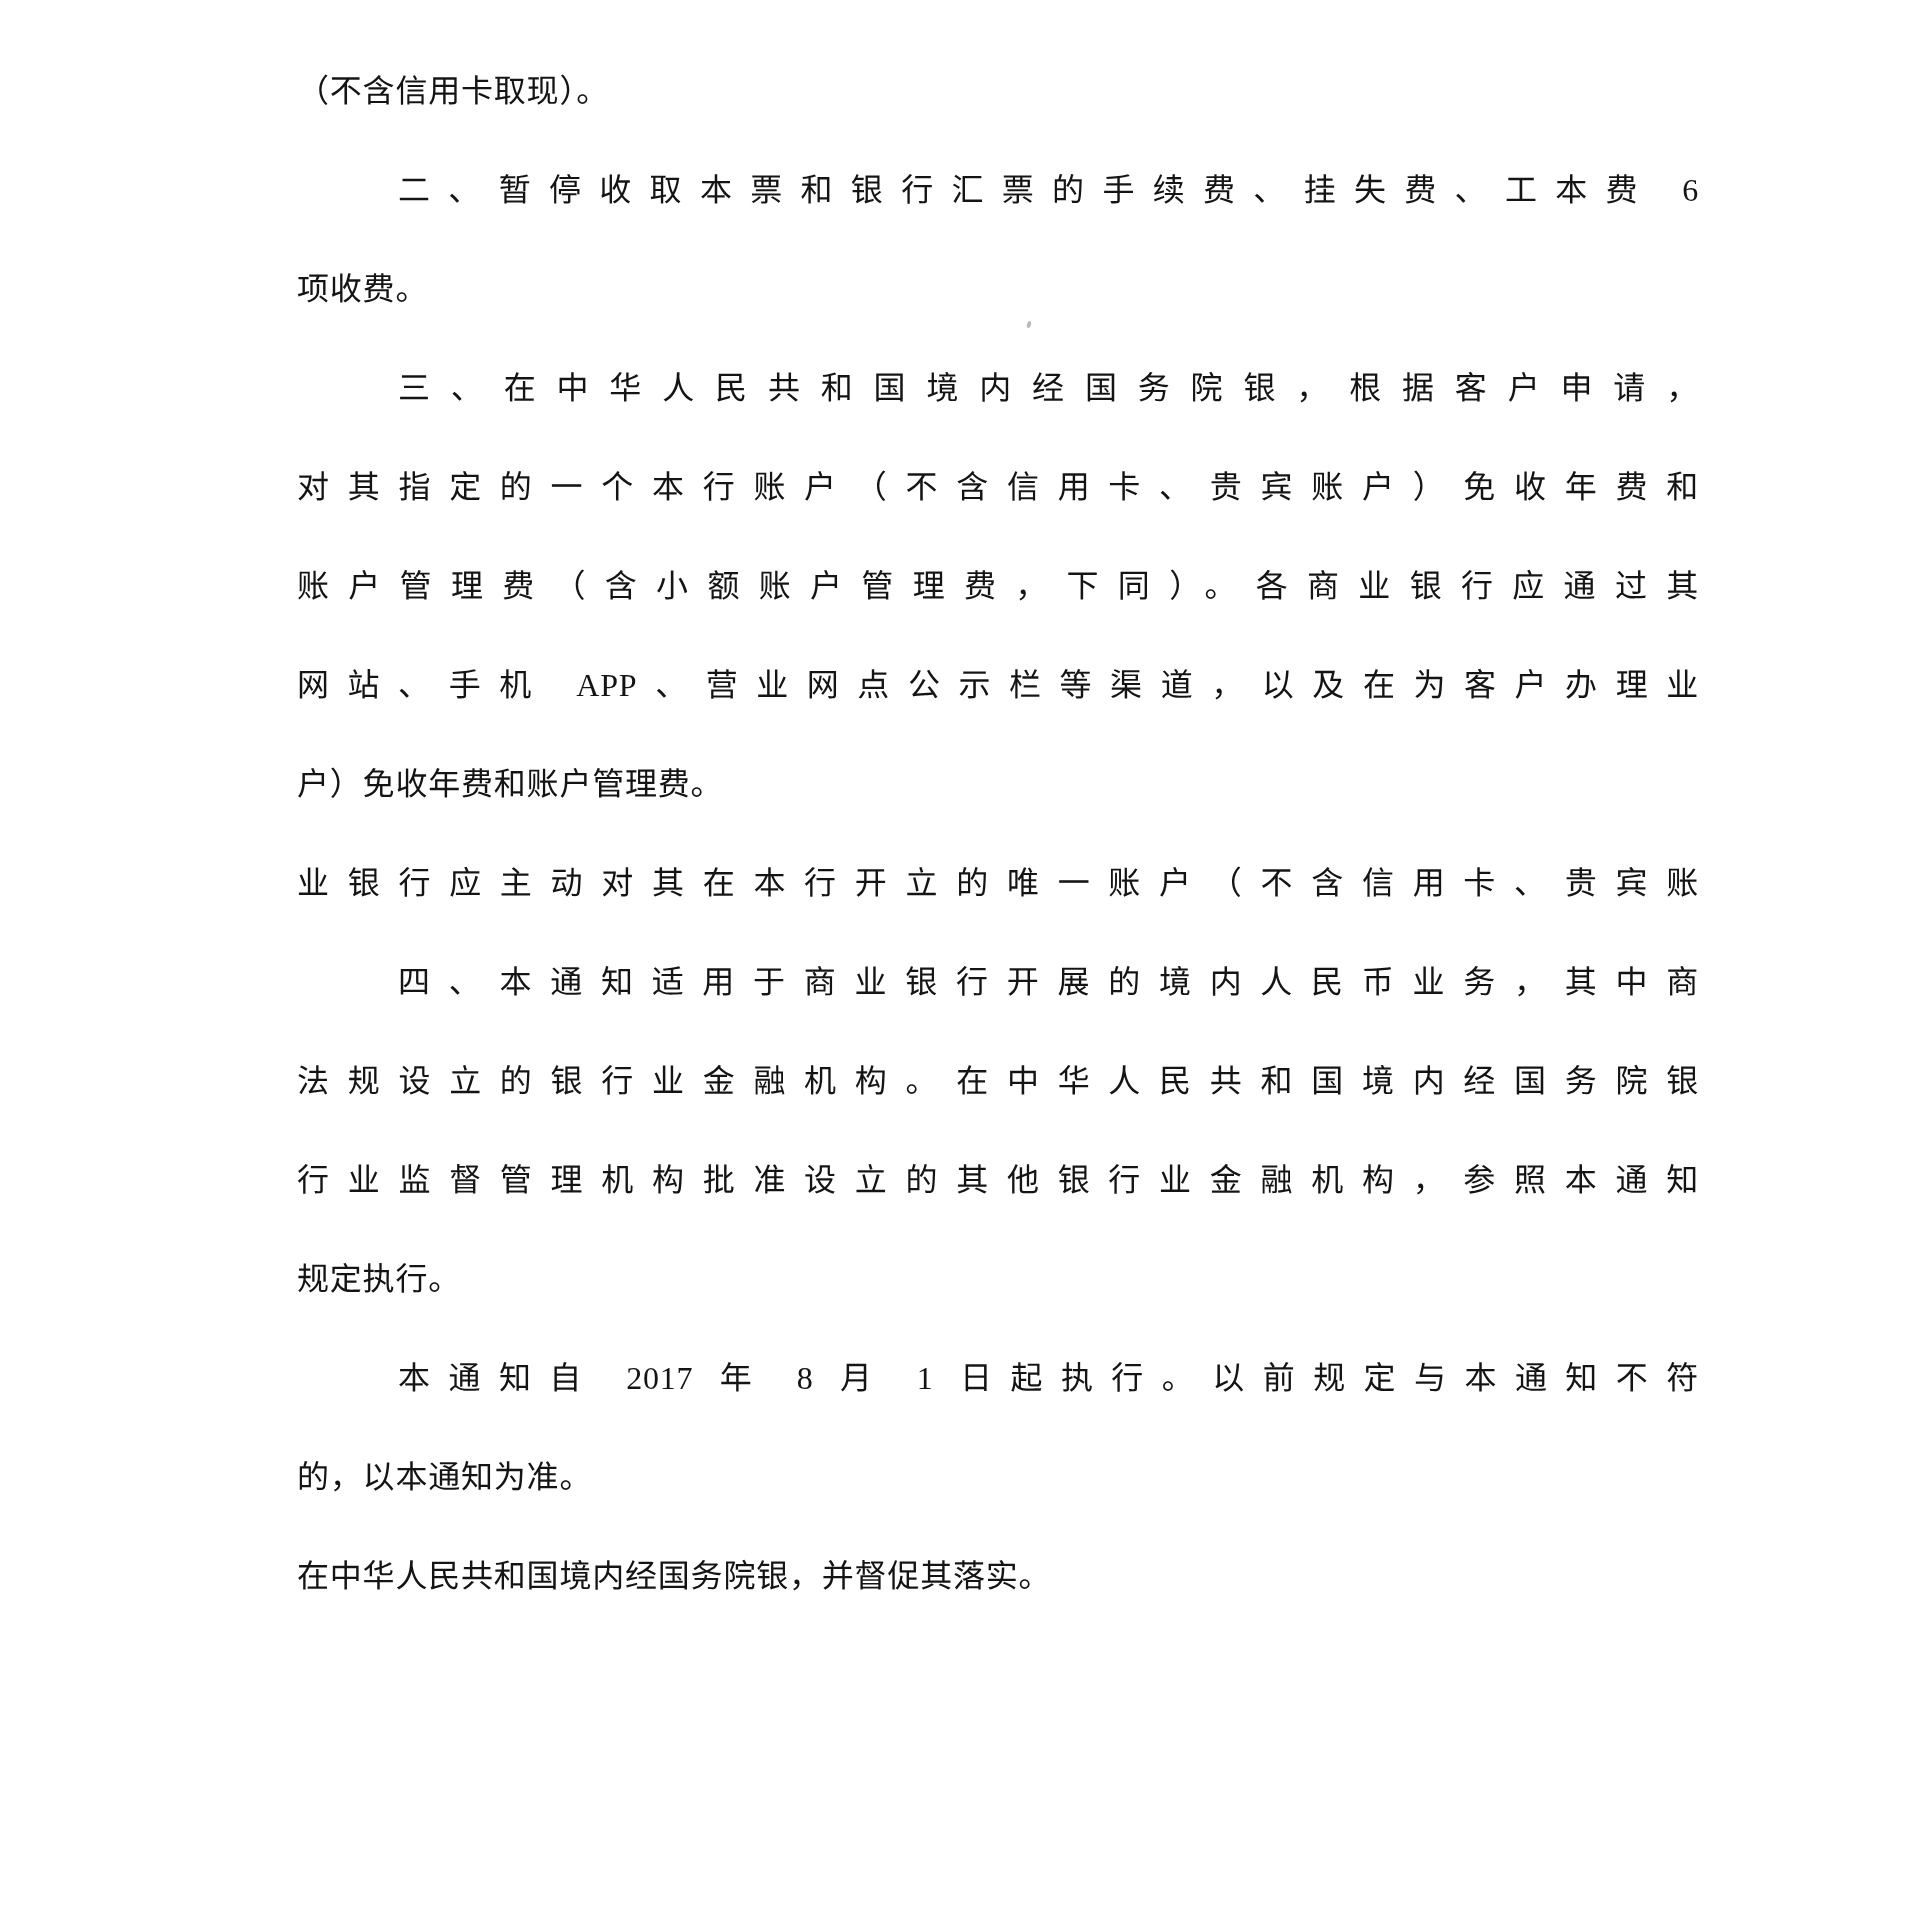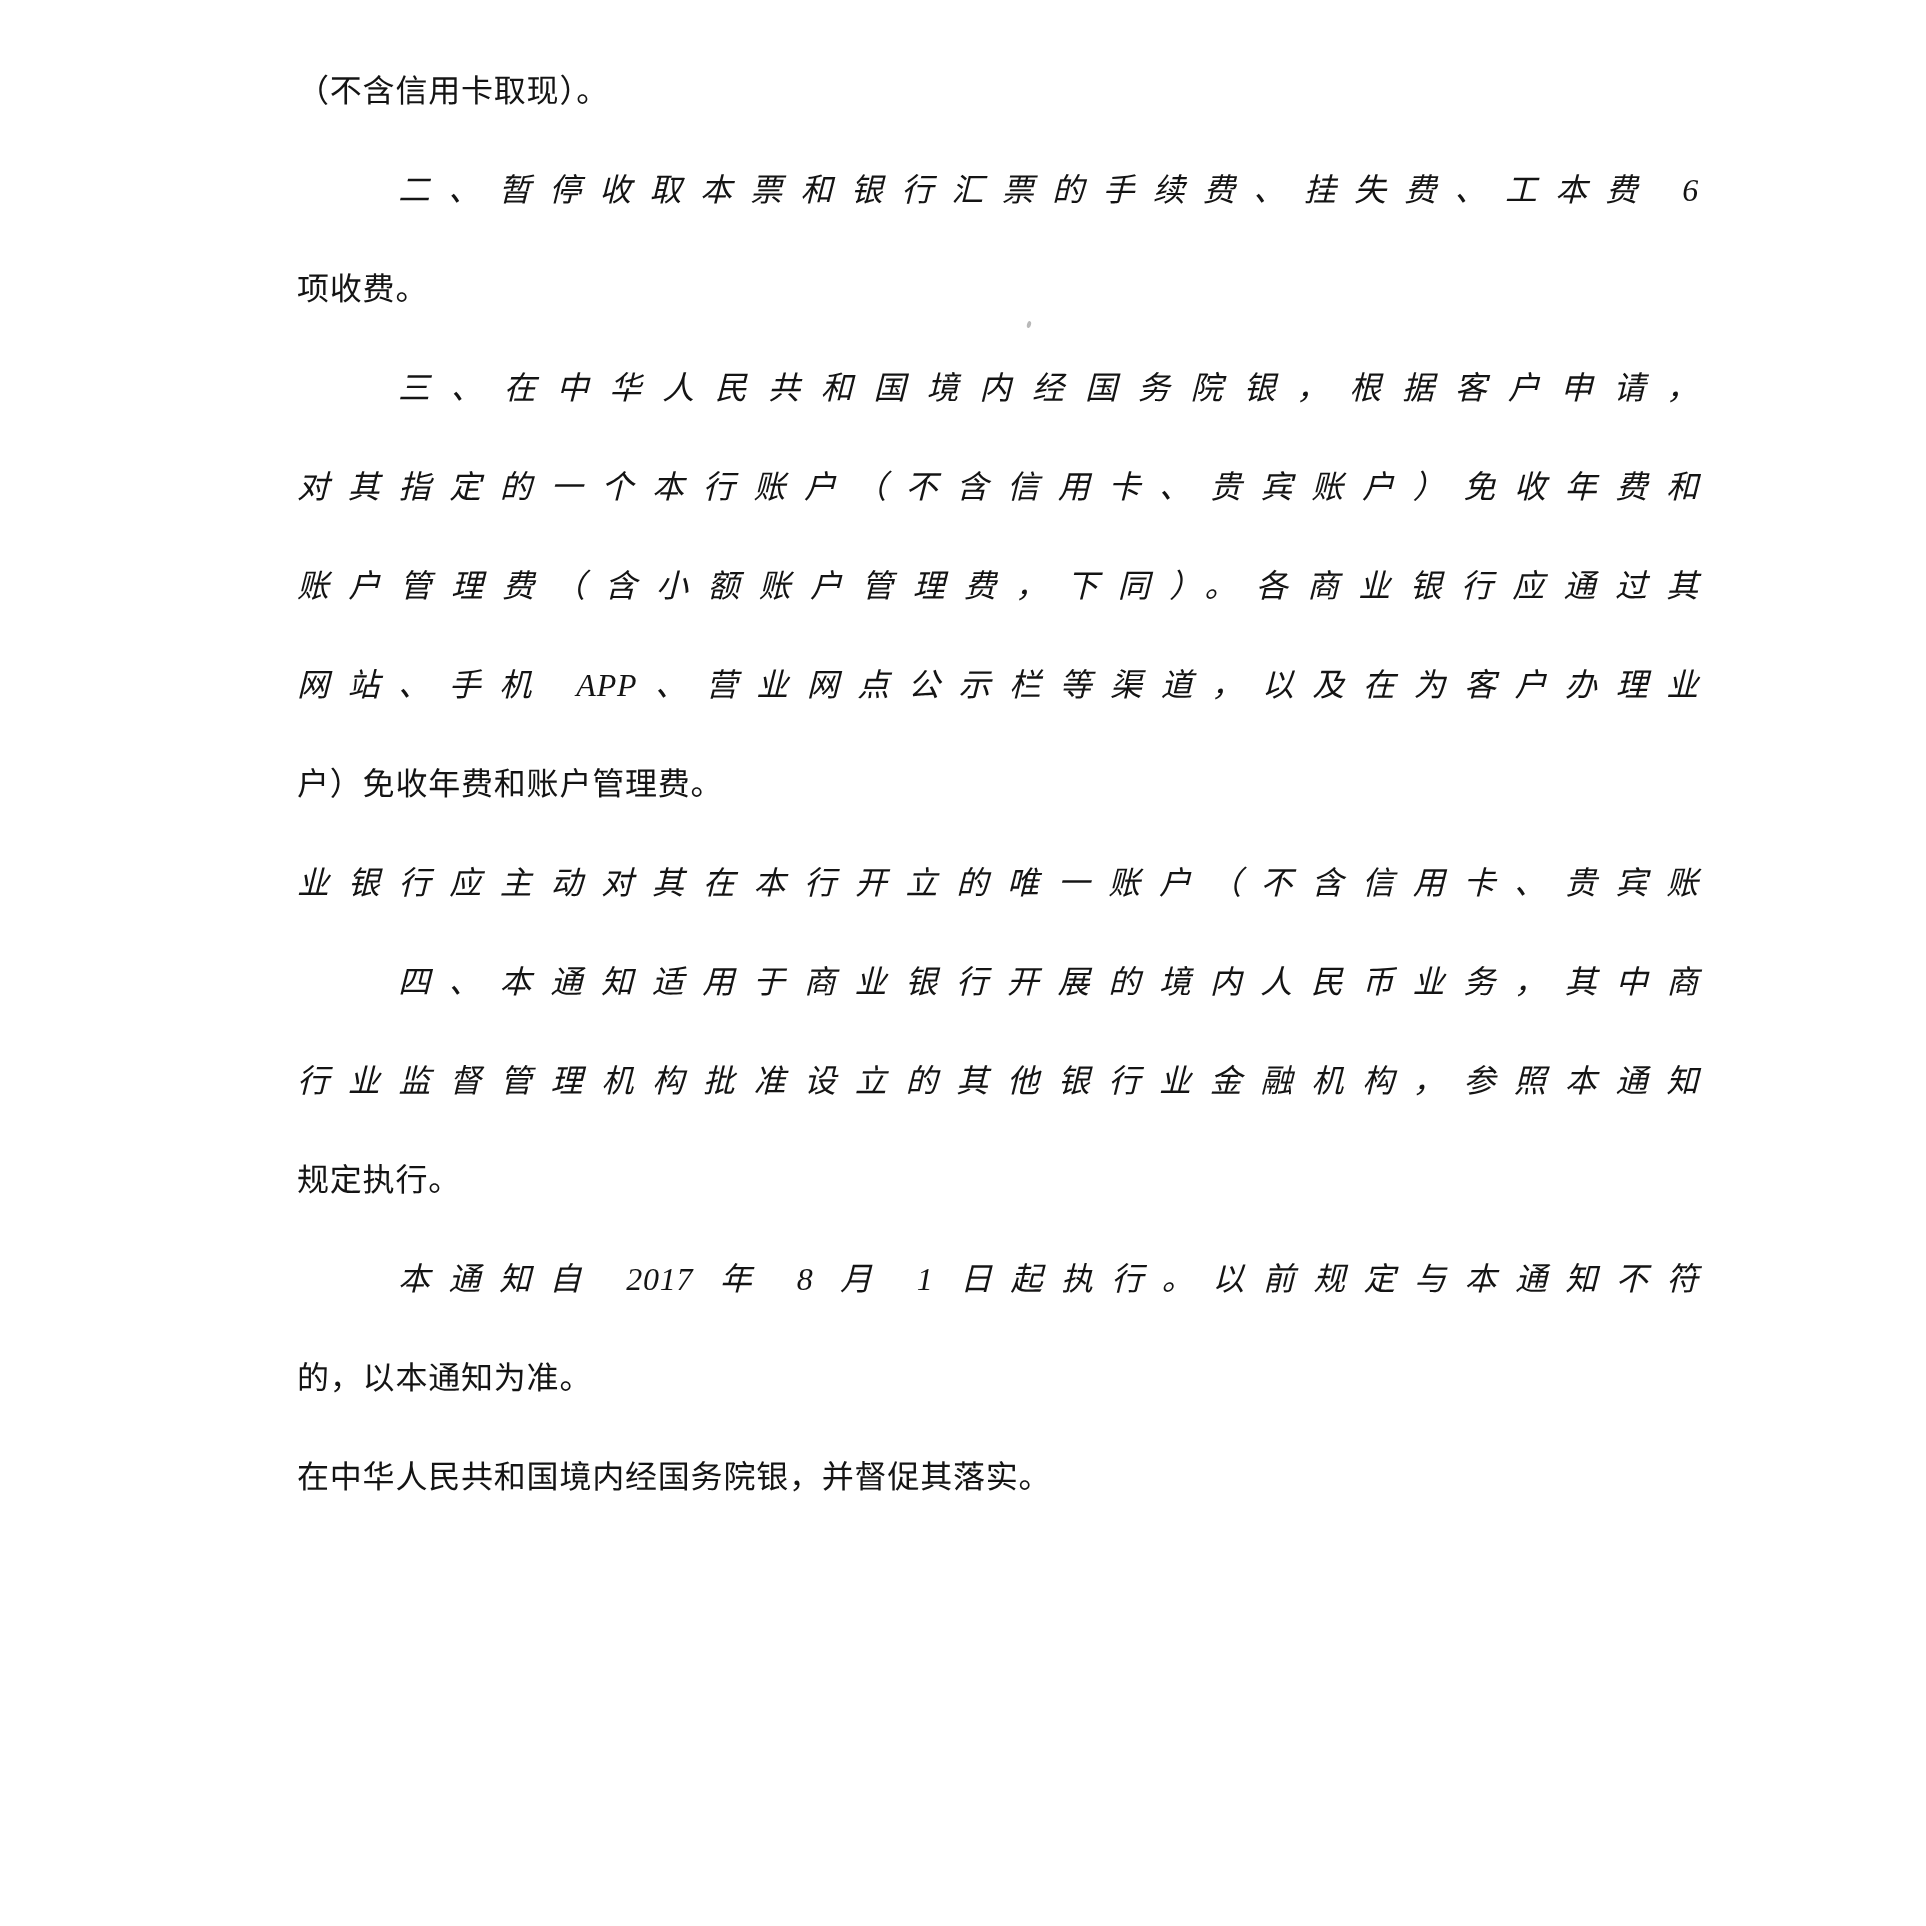--- a/index.html
+++ b/index.html
@@ -34,21 +34,20 @@
     text-align-last: left;
     text-justify: inter-ideograph;
     white-space: normal;
     letter-spacing: 0.8px;
   }
   .line.indent {
     text-indent: 101px;
   }
   .line.full {
     text-align-last: justify;
-    font-style: italic;
   }
   .speck {
     position: absolute;
     left: 1027px;
     top: 321px;
     width: 3.9px;
     height: 7px;
     background: #b9b9b9;
     border-radius: 50%;
     transform: rotate(15deg);
@@ -62,20 +61,21 @@
       <div class="line">（不含信用卡取现）。</div>
       <div class="line indent full">二、暂停收取本票和银行汇票的手续费、挂失费、工本费 6</div>
       <div class="line">项收费。</div>
       <div class="line indent full">三、在中华人民共和国境内经国务院银，根据客户申请，</div>
       <div class="line full">对其指定的一个本行账户（不含信用卡、贵宾账户）免收年费和</div>
       <div class="line full">账户管理费（含小额账户管理费，下同）。各商业银行应通过其</div>
       <div class="line full">网站、手机 APP、营业网点公示栏等渠道，以及在为客户办理业</div>
       <div class="line">户）免收年费和账户管理费。</div>
       <div class="line full">业银行应主动对其在本行开立的唯一账户（不含信用卡、贵宾账</div>
       <div class="line indent full">四、本通知适用于商业银行开展的境内人民币业务，其中商</div>
+      <div class="line full">法规设立的银行业金融机构。在中华人民共和国境内经国务院银</div>
       <div class="line full">行业监督管理机构批准设立的其他银行业金融机构，参照本通知</div>
       <div class="line">规定执行。</div>
       <div class="line indent full">本通知自 2017 年 8 月 1 日起执行。以前规定与本通知不符</div>
       <div class="line">的，以本通知为准。</div>
       <div class="line">在中华人民共和国境内经国务院银，并督促其落实。</div>
     </div>
   <div class="speck"></div>
 
 </div>
 

